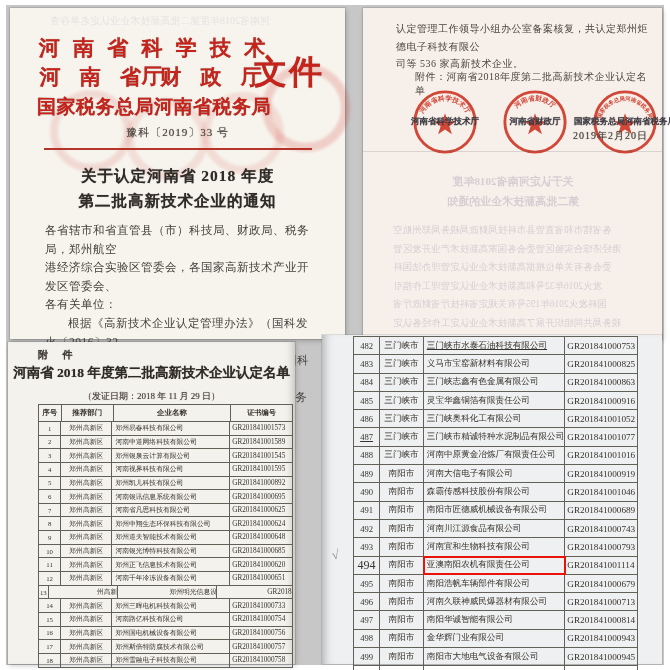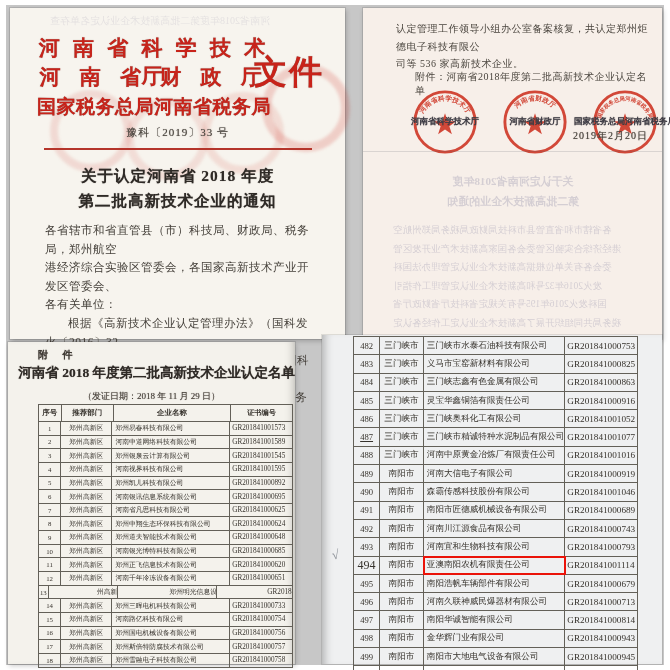--- a/index.html
+++ b/index.html
@@ -37,21 +37,21 @@
   .p2att{position:absolute;left:52px;top:62px;width:240px;font-size:10px;color:#4a453e;
          letter-spacing:.5px;filter:blur(.3px);}
   .seal{position:absolute;width:68px;height:68px;opacity:.92;filter:blur(.2px);}
   .seal-label{position:absolute;font-size:8.5px;font-weight:bold;color:#3d3c46;white-space:nowrap;
               transform:translateX(-50%);filter:blur(.3px);}
   .p2date{position:absolute;right:14px;top:121px;font-size:10px;color:#4a453e;letter-spacing:1px;
           filter:blur(.3px);}
   .foldline{position:absolute;left:0;top:143px;width:100%;height:1px;background:rgba(90,90,100,.18);}
   
   .p3att{position:absolute;left:30px;top:6px;font-size:10px;color:#3f3b35;letter-spacing:6px;font-weight:bold;}
-  .p3title{position:absolute;left:0;top:22px;width:100%;text-align:right;font-weight:bold;
+  .p3title{position:absolute;left:0;top:22px;width:100%;text-align:center;font-weight:bold;
            font-size:13.5px;color:#2e2a26;filter:blur(.2px);}
   .p3sub{position:absolute;left:0;top:48px;width:100%;text-align:center;font-size:9px;color:#4a453e;
          filter:blur(.3px);}
   
   .stable{position:absolute;border-top:1px solid #636058;border-left:1px solid #636058;filter:blur(.22px);}
   .srow{display:flex;border-bottom:1px solid #636058;}
   .scell{border-right:1px solid #636058;overflow:hidden;white-space:nowrap;display:flex;
          align-items:center;color:#36322c;}
   .scell.c-num{justify-content:center;}
   .scell.c-org{justify-content:center;}
@@ -262,21 +262,21 @@
         </div>
       </div>
   </div>
 
   <div class="page" id="page4">
     <div class="checkmark" style="left:10px;top:212px;">√</div>
     <div class="stable" id="table4" style="left: 31px; top: 1px; width: 284px;">
         <div class="srow" style="height: 17.3px;">
           <div class="scell c-num" style="width: 26px; font-size: 8.6px;">482</div>
           <div class="scell c-org" style="width: 44px; font-size: 8.6px;">三门峡市</div>
-          <div class="scell c-name" style="width: 142px; font-size: 8.6px;">三门峡市水泰石油科技有限公司</div>
+          <div class="scell c-name" style="width: 142px; font-size: 8.6px; text-decoration: underline;">三门峡市水泰石油科技有限公司</div>
           <div class="scell c-cert" style="width: 72px; font-size: 9.2px;">GR201841000753</div>
         </div>
         <div class="srow" style="height: 17.3px;">
           <div class="scell c-num" style="width: 26px; font-size: 8.6px;">483</div>
           <div class="scell c-org" style="width: 44px; font-size: 8.6px;">三门峡市</div>
           <div class="scell c-name" style="width: 142px; font-size: 8.6px;">义马市宝窑新材料有限公司</div>
           <div class="scell c-cert" style="width: 72px; font-size: 9.2px;">GR201841000825</div>
         </div>
         <div class="srow" style="height: 17.3px;">
           <div class="scell c-num" style="width: 26px; font-size: 8.6px;">484</div>

